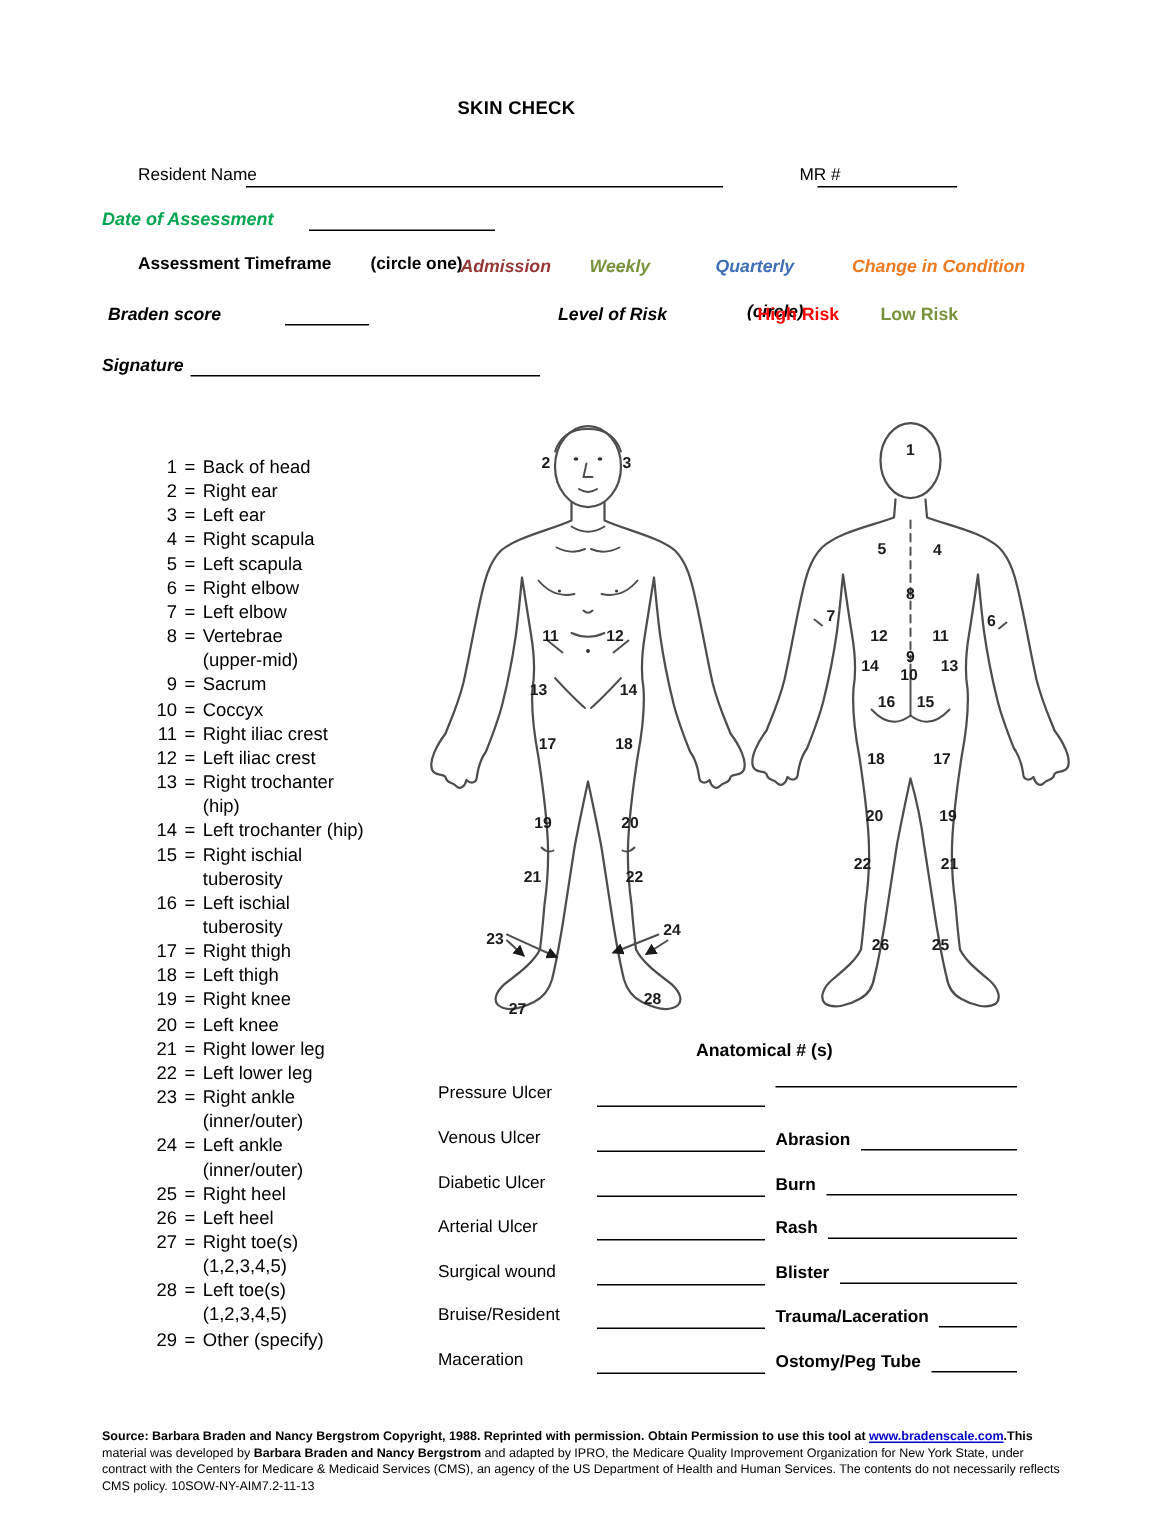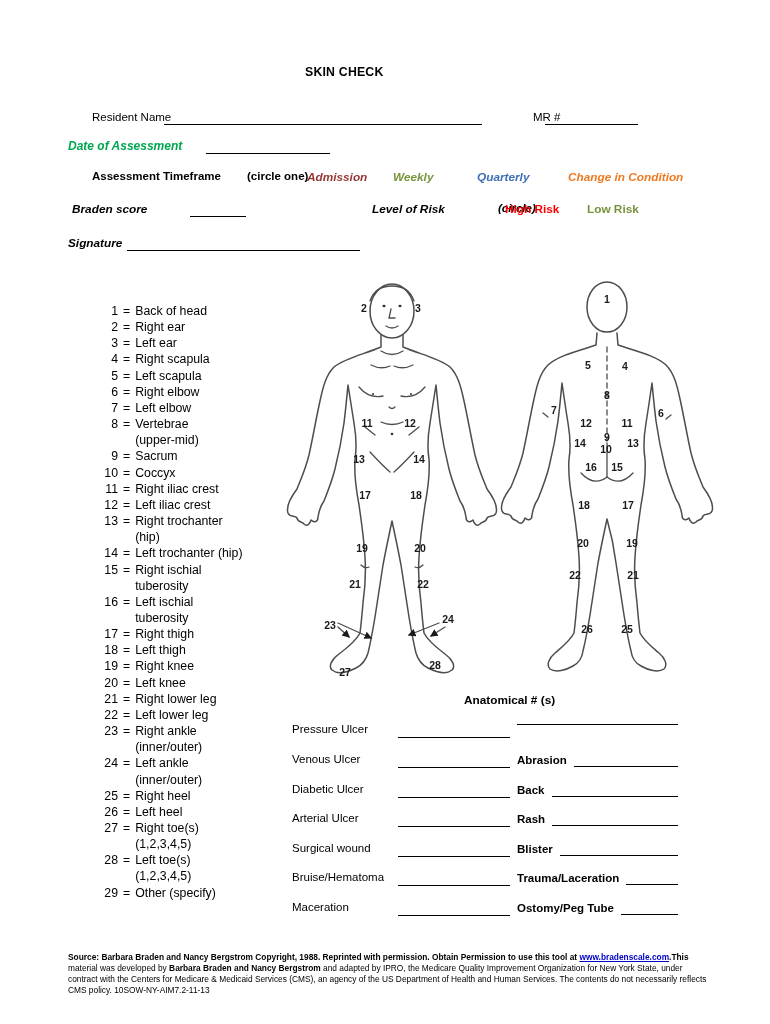--- a/index.html
+++ b/index.html
@@ -376,42 +376,42 @@
       <span class="anat-left-line"></span>
       <span class="anat-right">
         <span class="anat-right-label">Abrasion</span>
         <span class="anat-right-line"></span>
       </span>
     </div>
     <div class="anat-row" style="top: 782.5px;">
       <span class="anat-left-label">Diabetic Ulcer</span>
       <span class="anat-left-line"></span>
       <span class="anat-right">
-        <span class="anat-right-label">Back</span>
+        <span class="anat-right-label">Burn</span>
         <span class="anat-right-line"></span>
       </span>
     </div>
     <div class="anat-row" style="top: 812px;">
       <span class="anat-left-label">Arterial Ulcer</span>
       <span class="anat-left-line"></span>
       <span class="anat-right">
         <span class="anat-right-label">Rash</span>
         <span class="anat-right-line"></span>
       </span>
     </div>
     <div class="anat-row" style="top: 841.5px;">
       <span class="anat-left-label">Surgical wound</span>
       <span class="anat-left-line"></span>
       <span class="anat-right">
         <span class="anat-right-label">Blister</span>
         <span class="anat-right-line"></span>
       </span>
     </div>
     <div class="anat-row" style="top: 871px;">
-      <span class="anat-left-label">Bruise/Hematoma</span>
+      <span class="anat-left-label">Bruise/Resident</span>
       <span class="anat-left-line"></span>
       <span class="anat-right">
         <span class="anat-right-label">Trauma/Laceration</span>
         <span class="anat-right-line"></span>
       </span>
     </div>
     <div class="anat-row" style="top: 901px;">
       <span class="anat-left-label">Maceration</span>
       <span class="anat-left-line"></span>
       <span class="anat-right">

